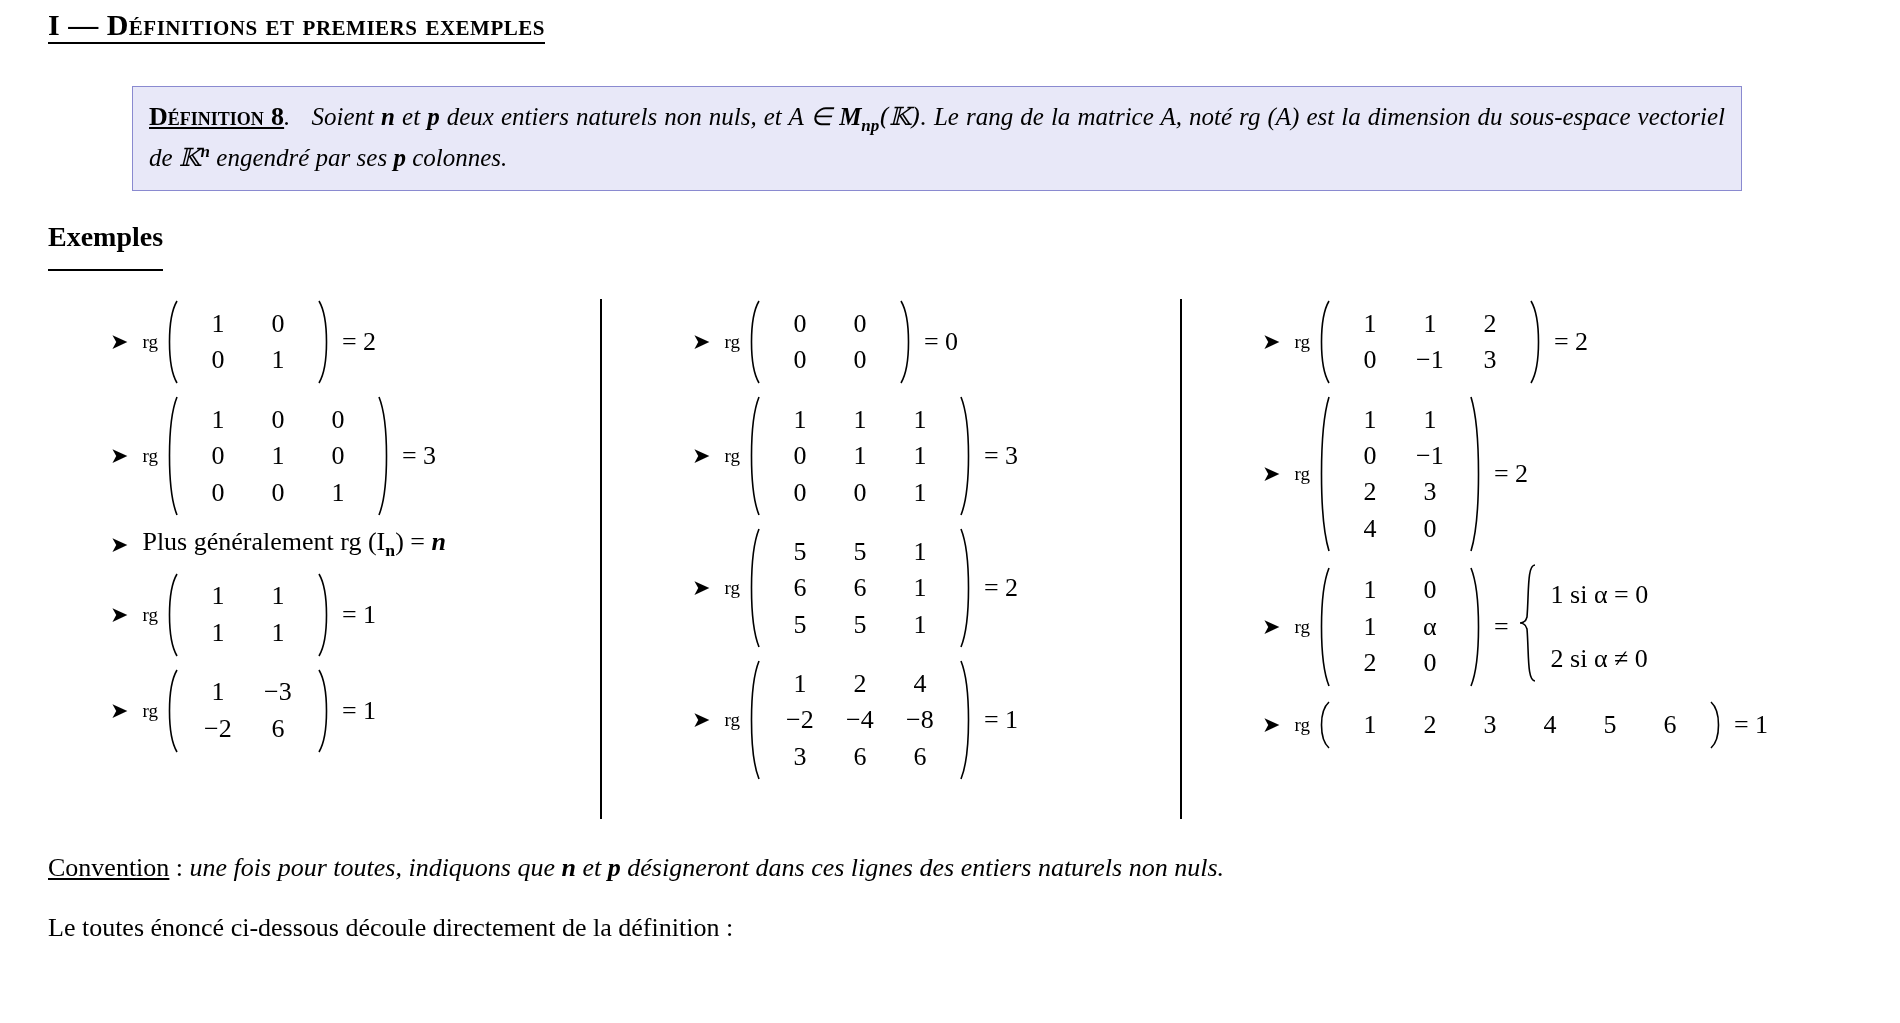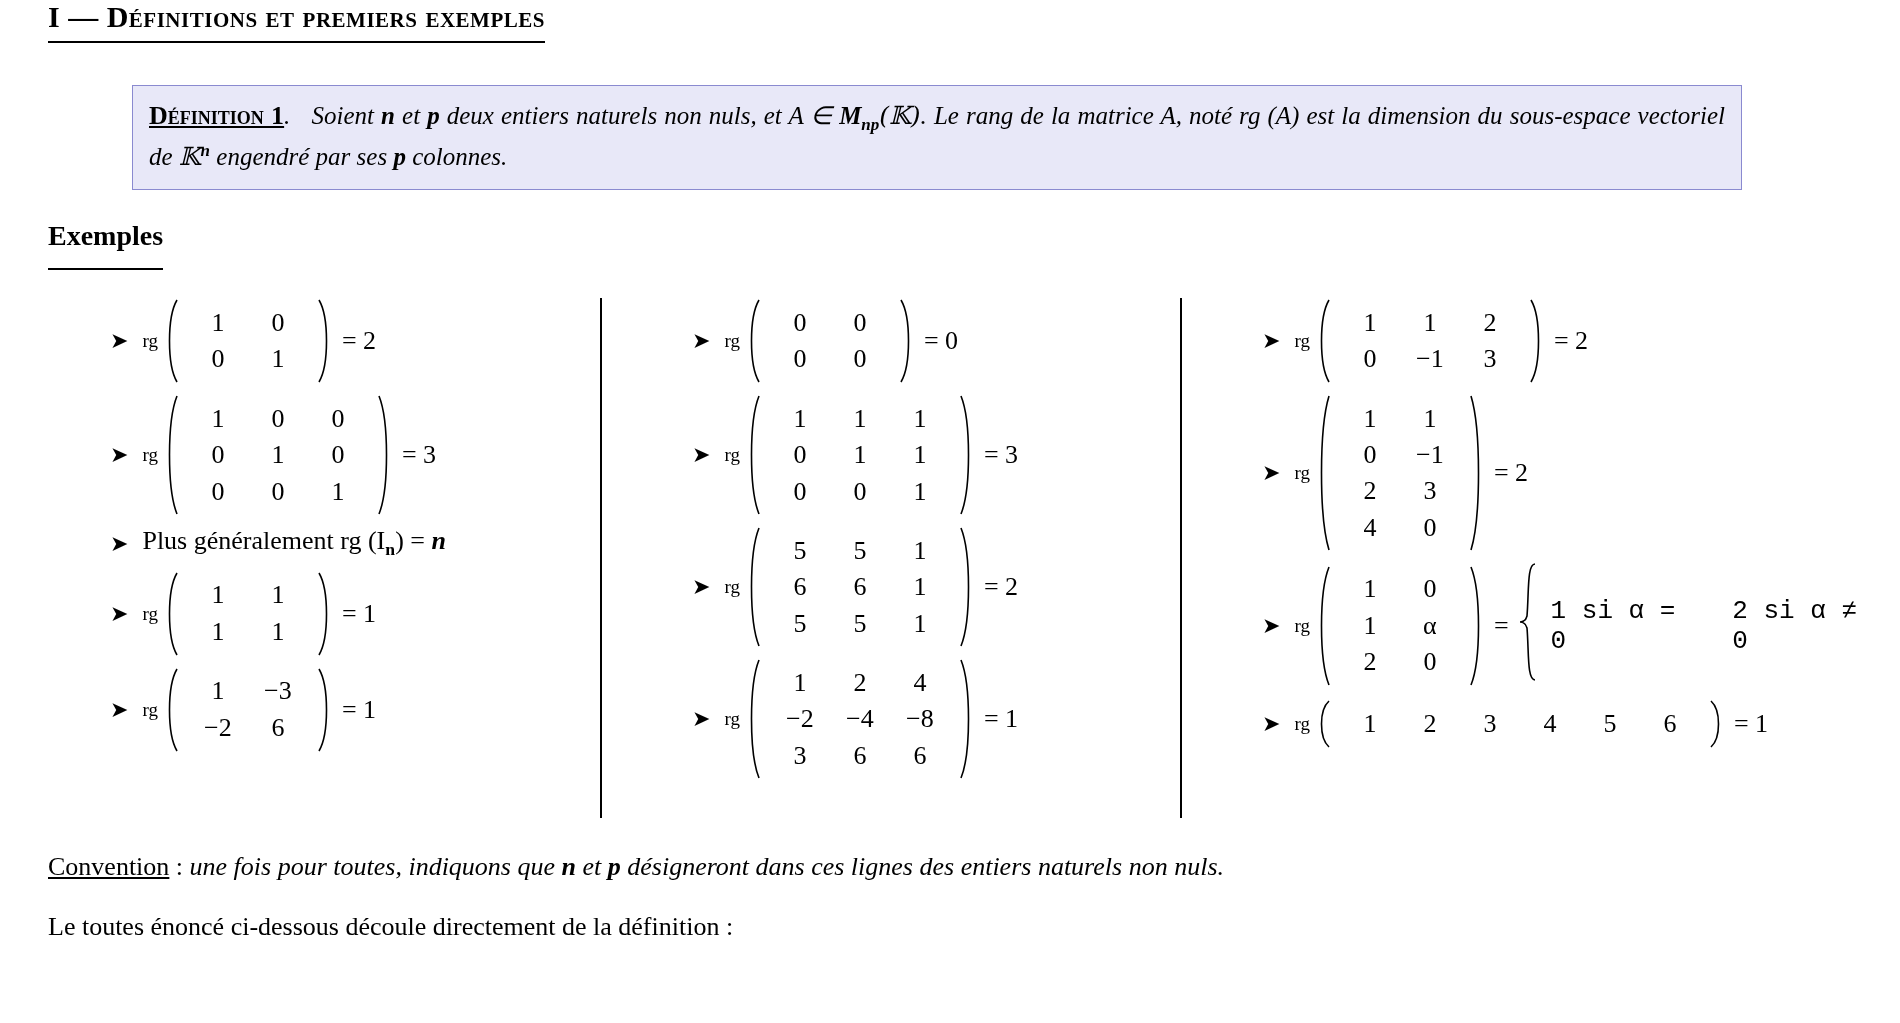--- a/index.html
+++ b/index.html
@@ -17,28 +17,28 @@
   .page {
     position: relative;
     width: 1900px;
     height: 1023px;
     padding: 0;
     box-sizing: border-box;
   }
 
   
   .section-title {
-    margin: 0 0 0 48px;
+    margin: 8px 0 0 48px;
     font-family: "Liberation Serif", serif;
     font-weight: bold;
     font-size: 30px;
     letter-spacing: 0.5px;
     display: inline-block;
     border-bottom: 2px solid #000;
-    padding-bottom: 7px;
+    padding-bottom: 0;
   }
   .smallcaps {
     font-variant: small-caps;
   }
 
   
   .definition-box {
     margin: 42px 0 0 132px;
     width: 1610px;
     box-sizing: border-box;
@@ -149,25 +149,24 @@
   }
 
   
   .cases {
     display: inline-flex;
     align-items: center;
     margin-left: 8px;
   }
   .cases-lines {
     display: flex;
-    flex-direction: row;
+    flex-direction: column;
     gap: 34px;
     padding-left: 12px;
     font-size: 26px;
-    font-family: Liberation Mono, monospace;
   }
 
   
   .convention {
     margin: 34px 0 0 48px;
     font-size: 26px;
   }
   .convention .u {
     text-decoration: underline;
   }
@@ -186,21 +185,21 @@
 
   <div>
     <div class="section-title">
       <span>I</span>
       <span>—</span>
       <span class="smallcaps">Définitions et premiers exemples</span>
     </div>
   </div>
 
   <div class="definition-box">
-    <span class="deflabel">Définition 1</span><span>.</span>&nbsp;&nbsp;
+    <span class="deflabel">Définition 8</span><span>.</span>&nbsp;&nbsp;
     <span>Soient </span><span class="mathbf-it">n</span><span> et </span><span class="mathbf-it">p</span><span> deux entiers naturels non nuls, et </span><span class="mathit">A</span><span> ∈ </span><span class="script">M</span><sub class="mini">np</sub><span class="bb">(𝕂)</span><span>. Le </span><span class="b-it">rang de la matrice</span> <span class="b-it">A</span><span>, noté </span><span class="mathit">rg (A)</span><span> est la dimension du sous-espace vectoriel de </span><span class="bb">𝕂</span><sup class="mini">n</sup><span> engendré par ses </span><span class="mathbf-it">p</span><span> colonnes.</span>
   </div>
 
   <div>
     <div class="examples-heading">Exemples</div>
   </div>
 
   <div class="columns">
     <div class="col col-1" id="col1">
         <div class="item">

